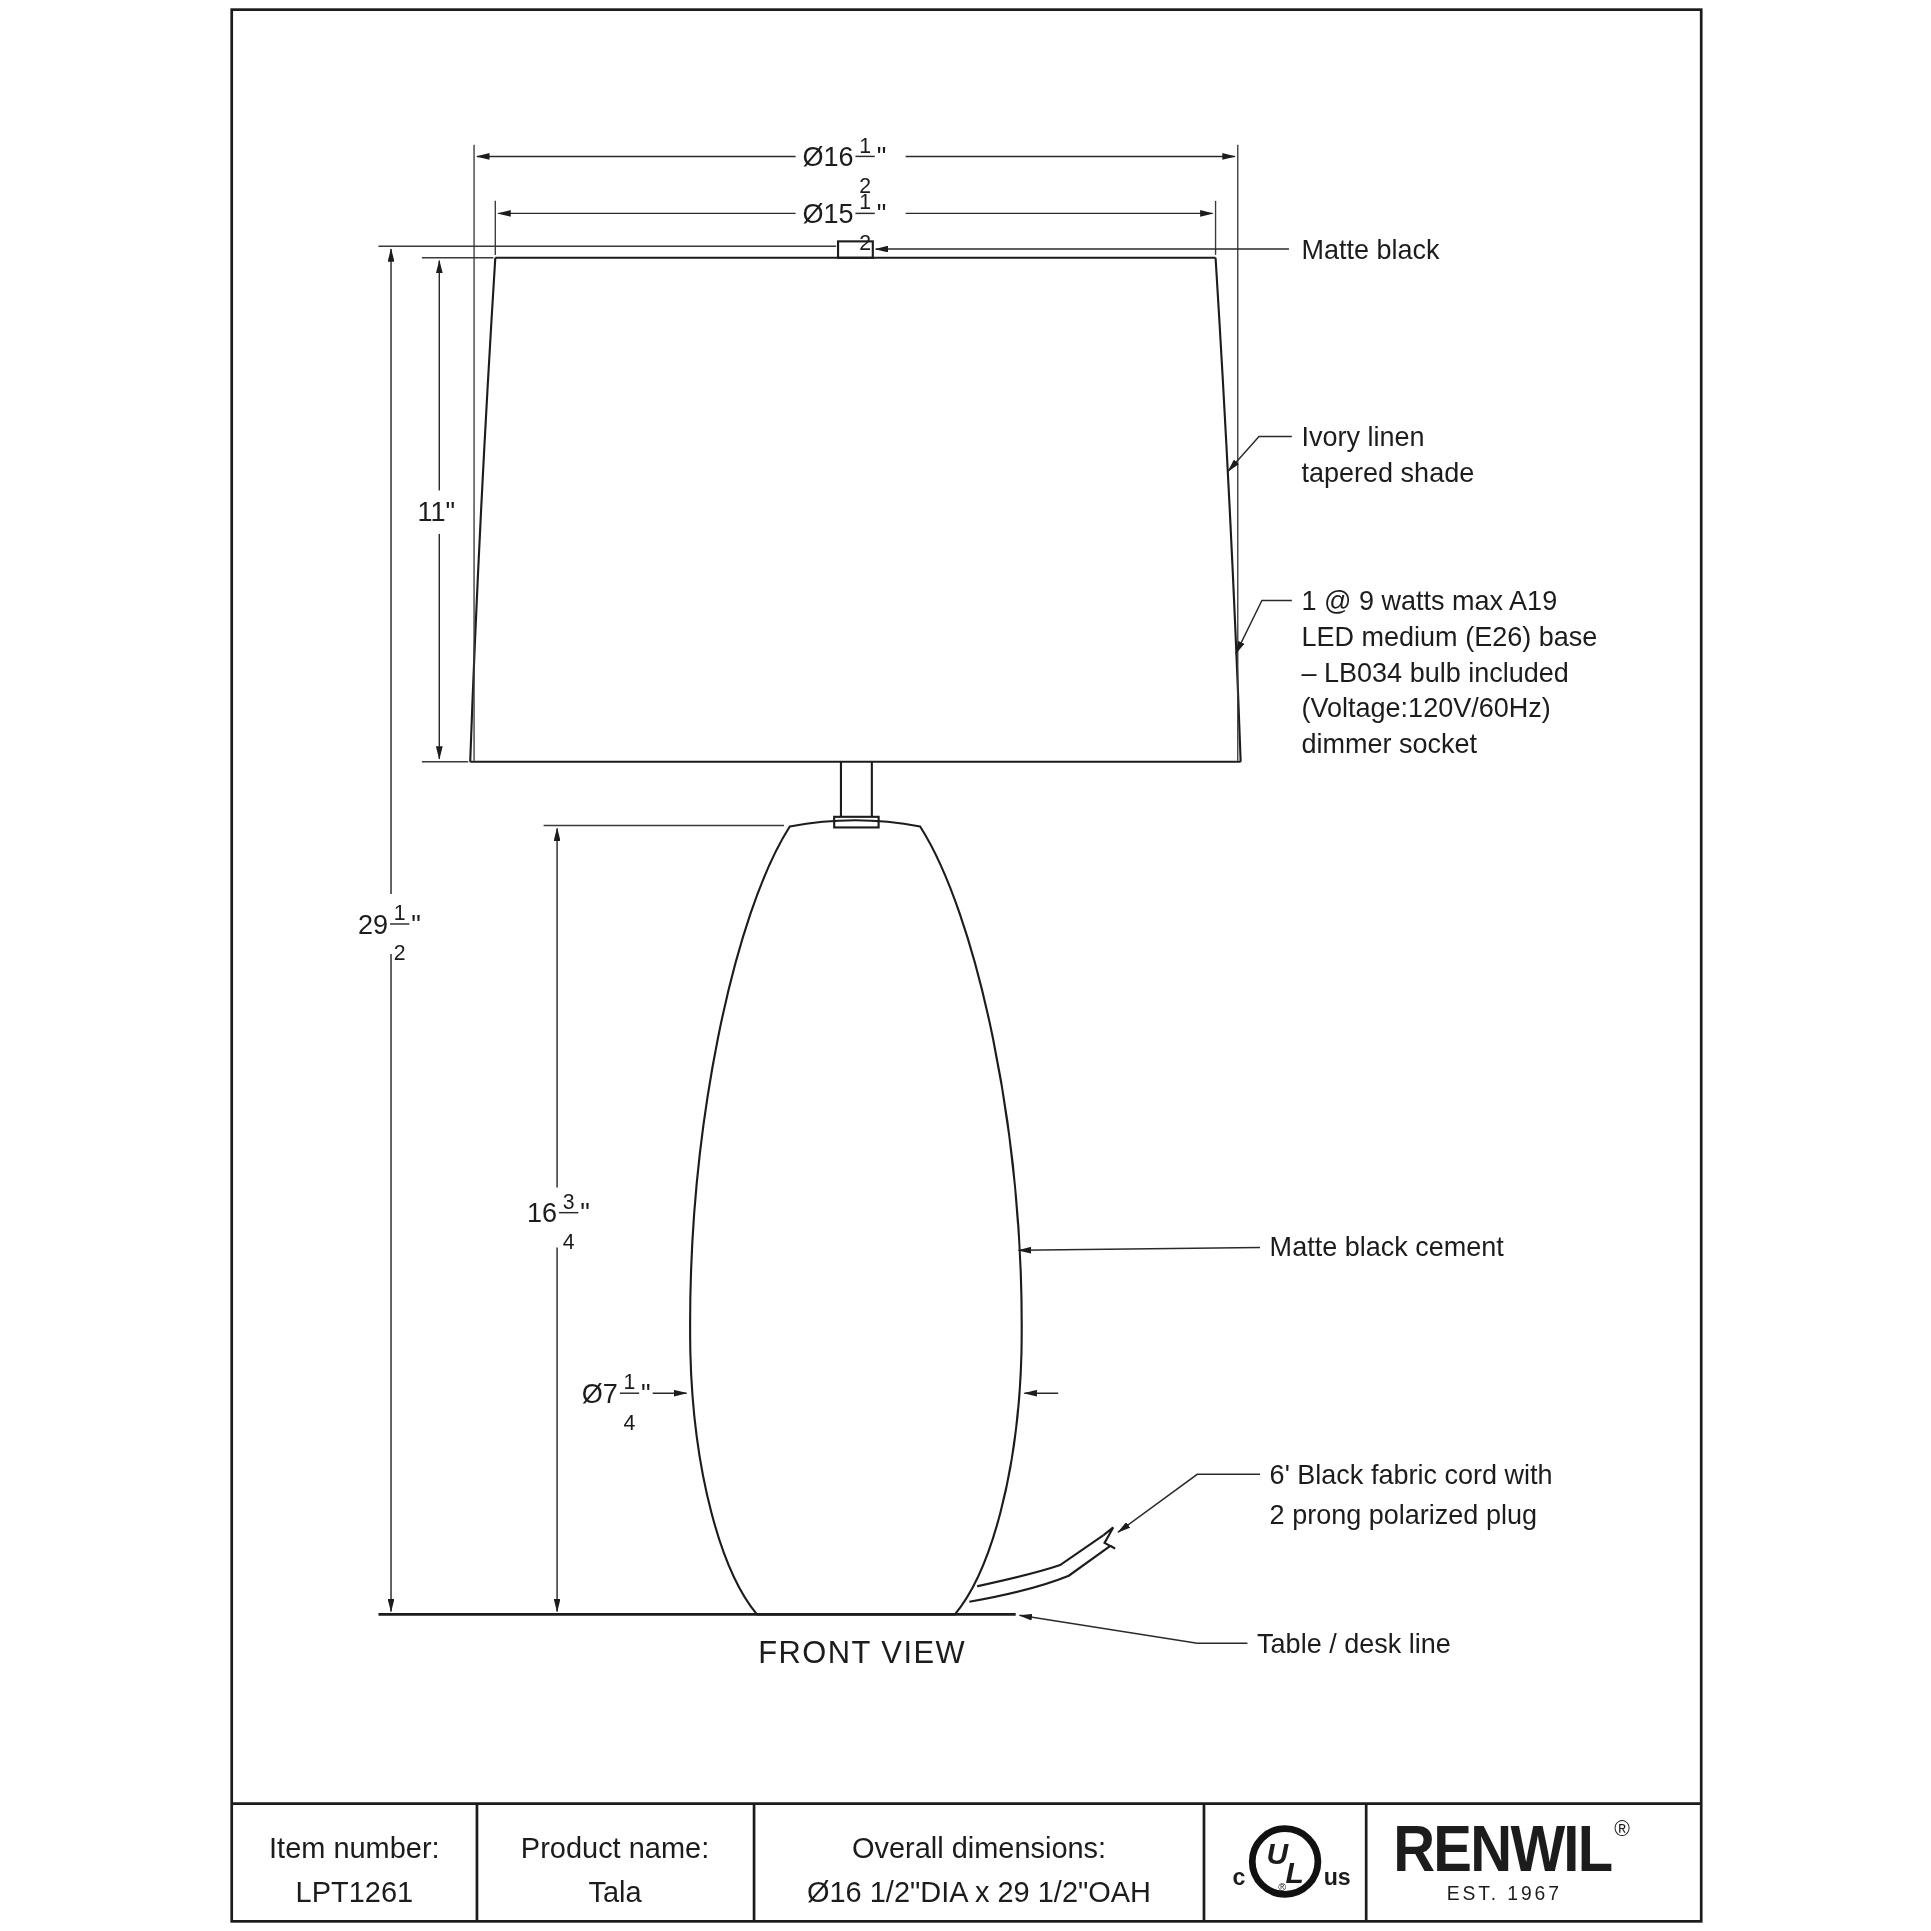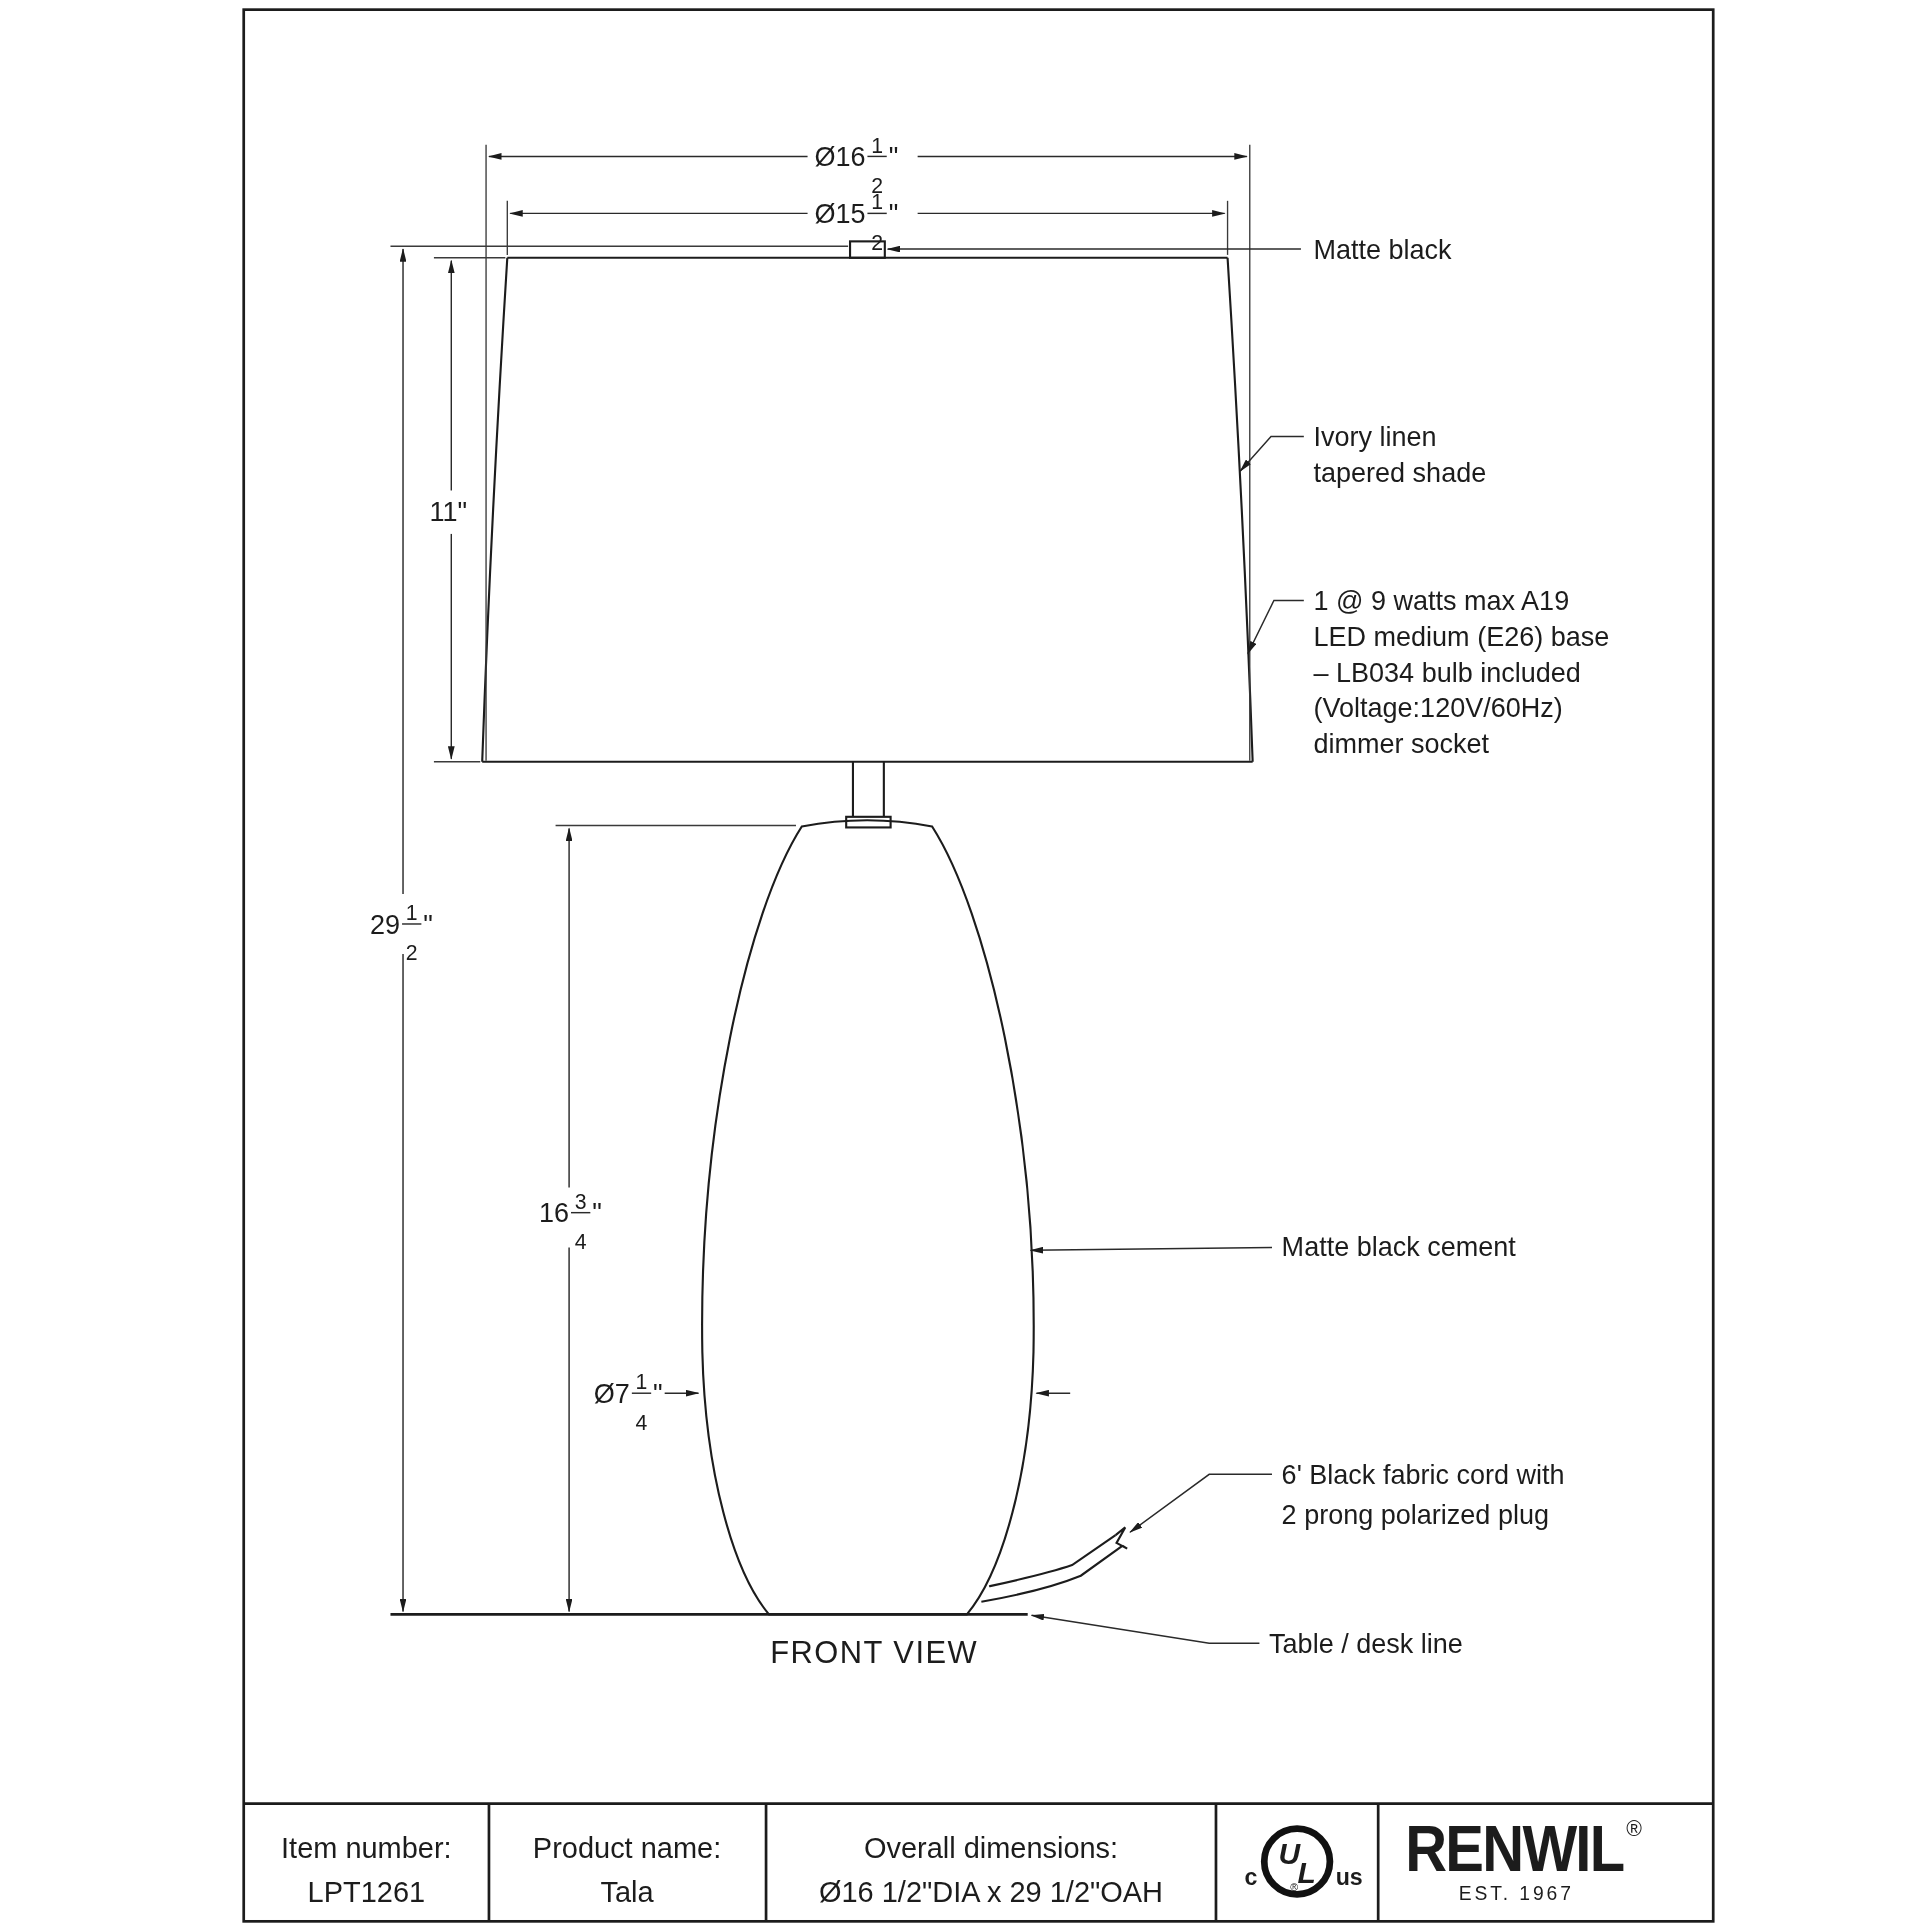--- a/index.html
+++ b/index.html
@@ -1,17 +1,17 @@
 <!DOCTYPE html>
 <html><head>
 <meta charset="utf-8">
 <style>
   html,body{margin:0;padding:0;background:#ffffff;}
   .sheet{position:relative;width:1818px;height:1931px;background:#ffffff;overflow:hidden;
-         font-family:"Liberation Sans", sans-serif;margin-left:12px;}
+         font-family:"Liberation Sans", sans-serif;}
   svg{position:absolute;left:0;top:0;}
   svg text{fill:#1c1c1c;font-family:"Liberation Sans", sans-serif;}
   .obj{stroke:#1c1c1c;stroke-width:2.2;fill:none;}
   .thin{stroke:#3a3a3a;stroke-width:1.4;fill:none;}
   .dim{stroke:#2a2a2a;stroke-width:1.5;fill:none;}
   .heavy{stroke:#1c1c1c;stroke-width:2.8;fill:none;}
   .dimtxt{font-size:28px;}
   .fractxt{font-size:22px;}
   .callout{font-size:28px;}
   .viewlbl{font-size:32px;letter-spacing:1.5px;}

